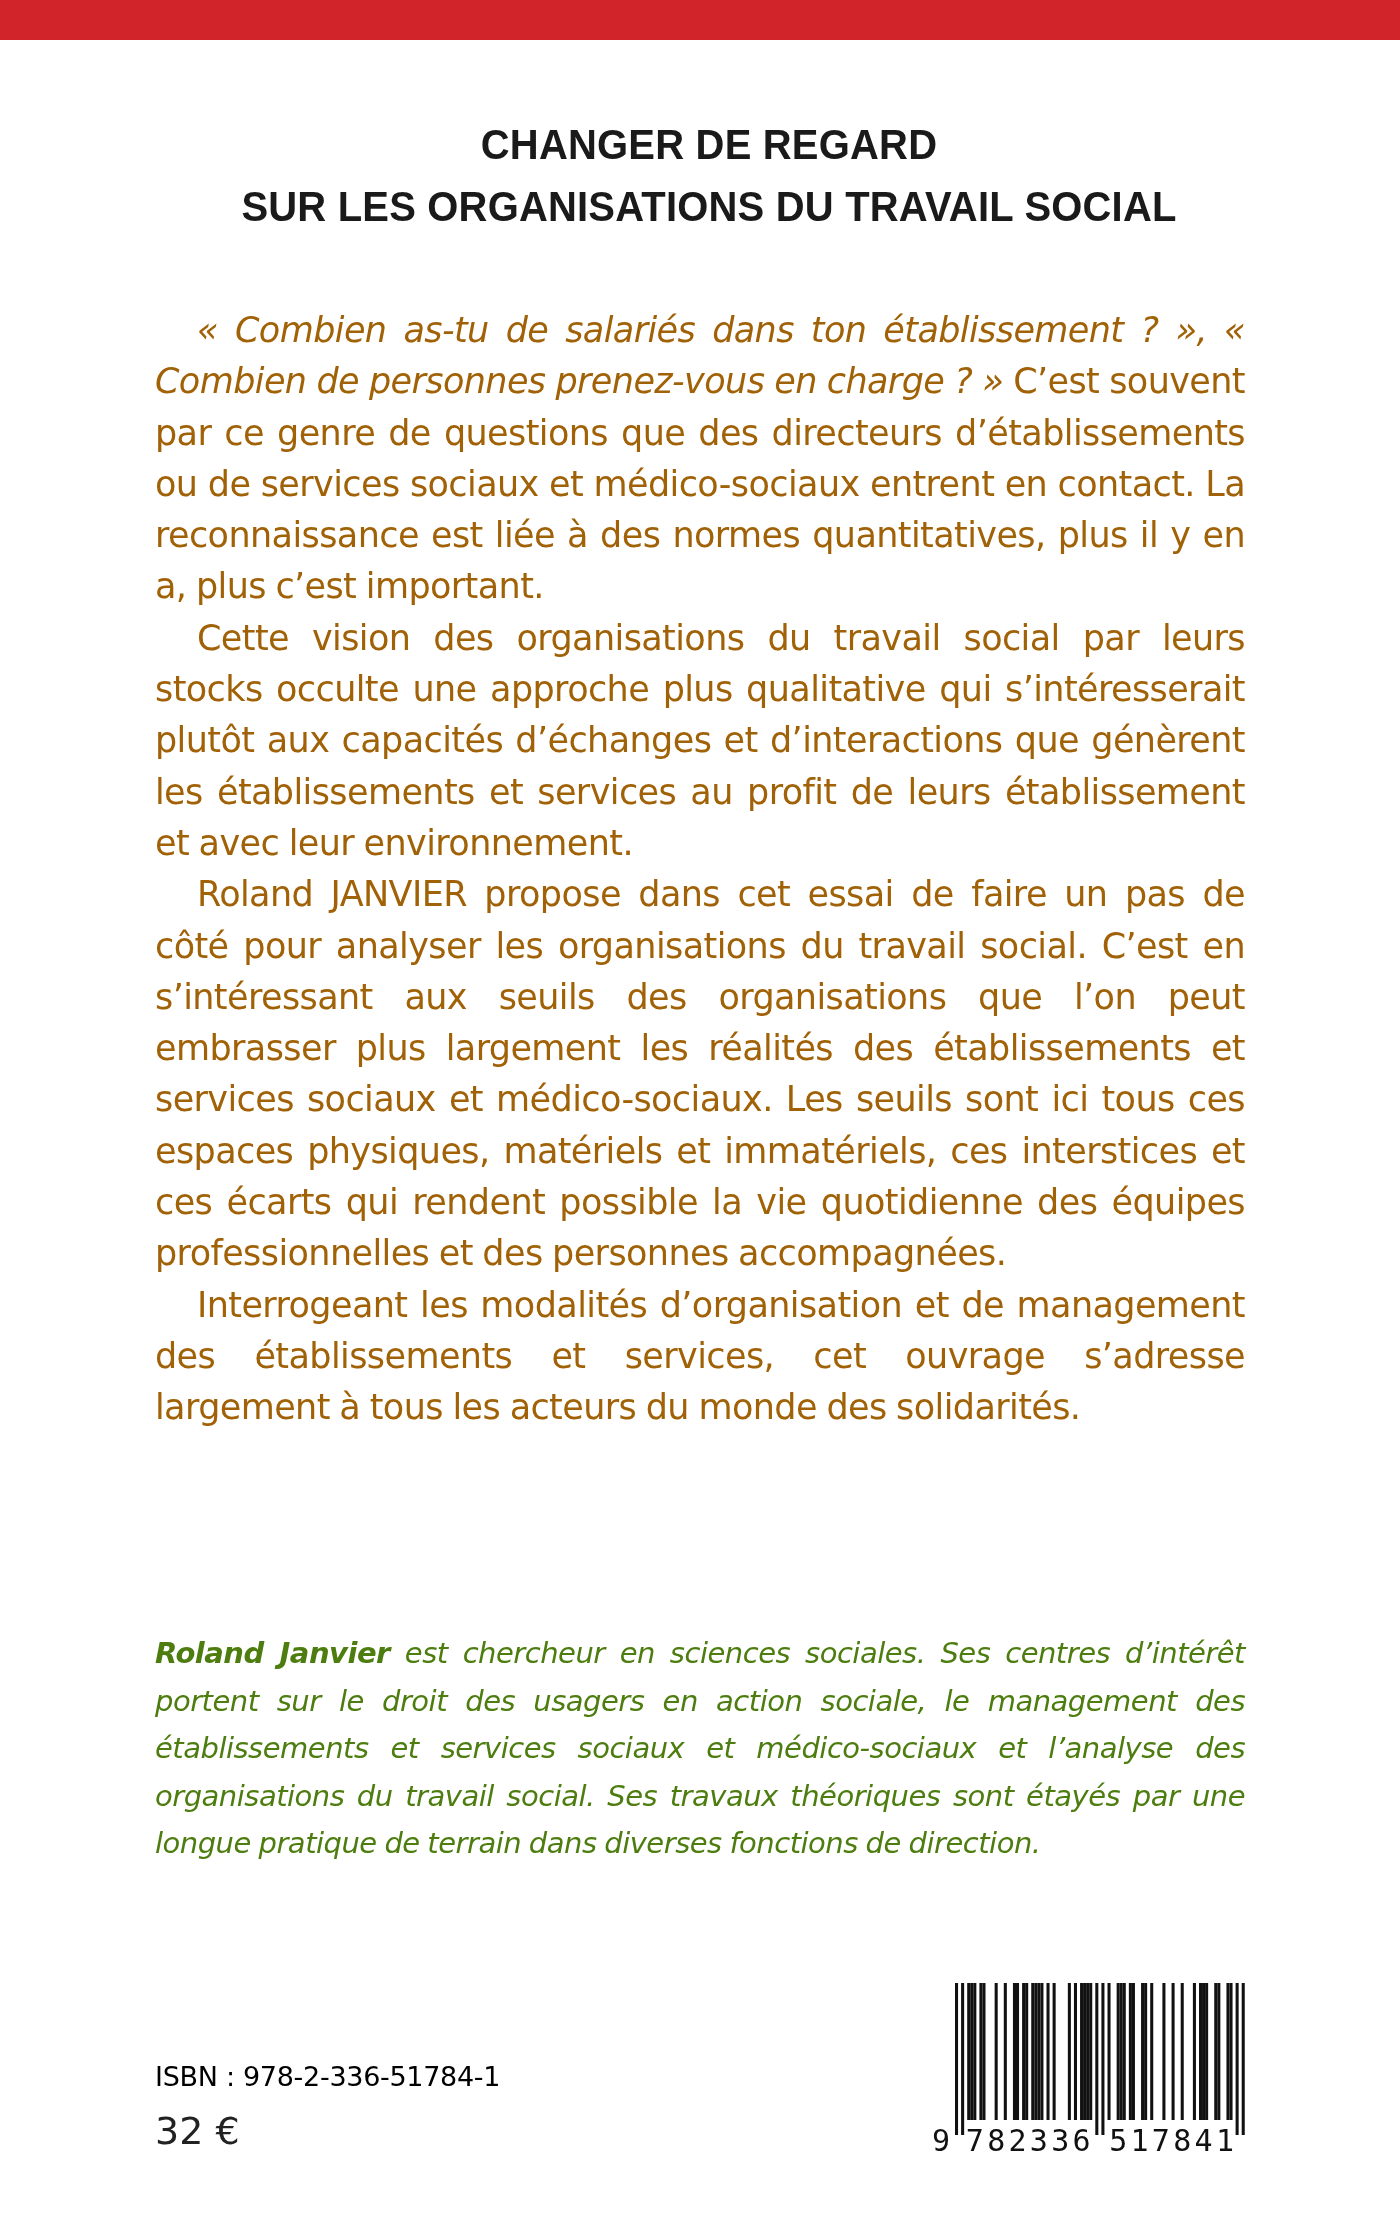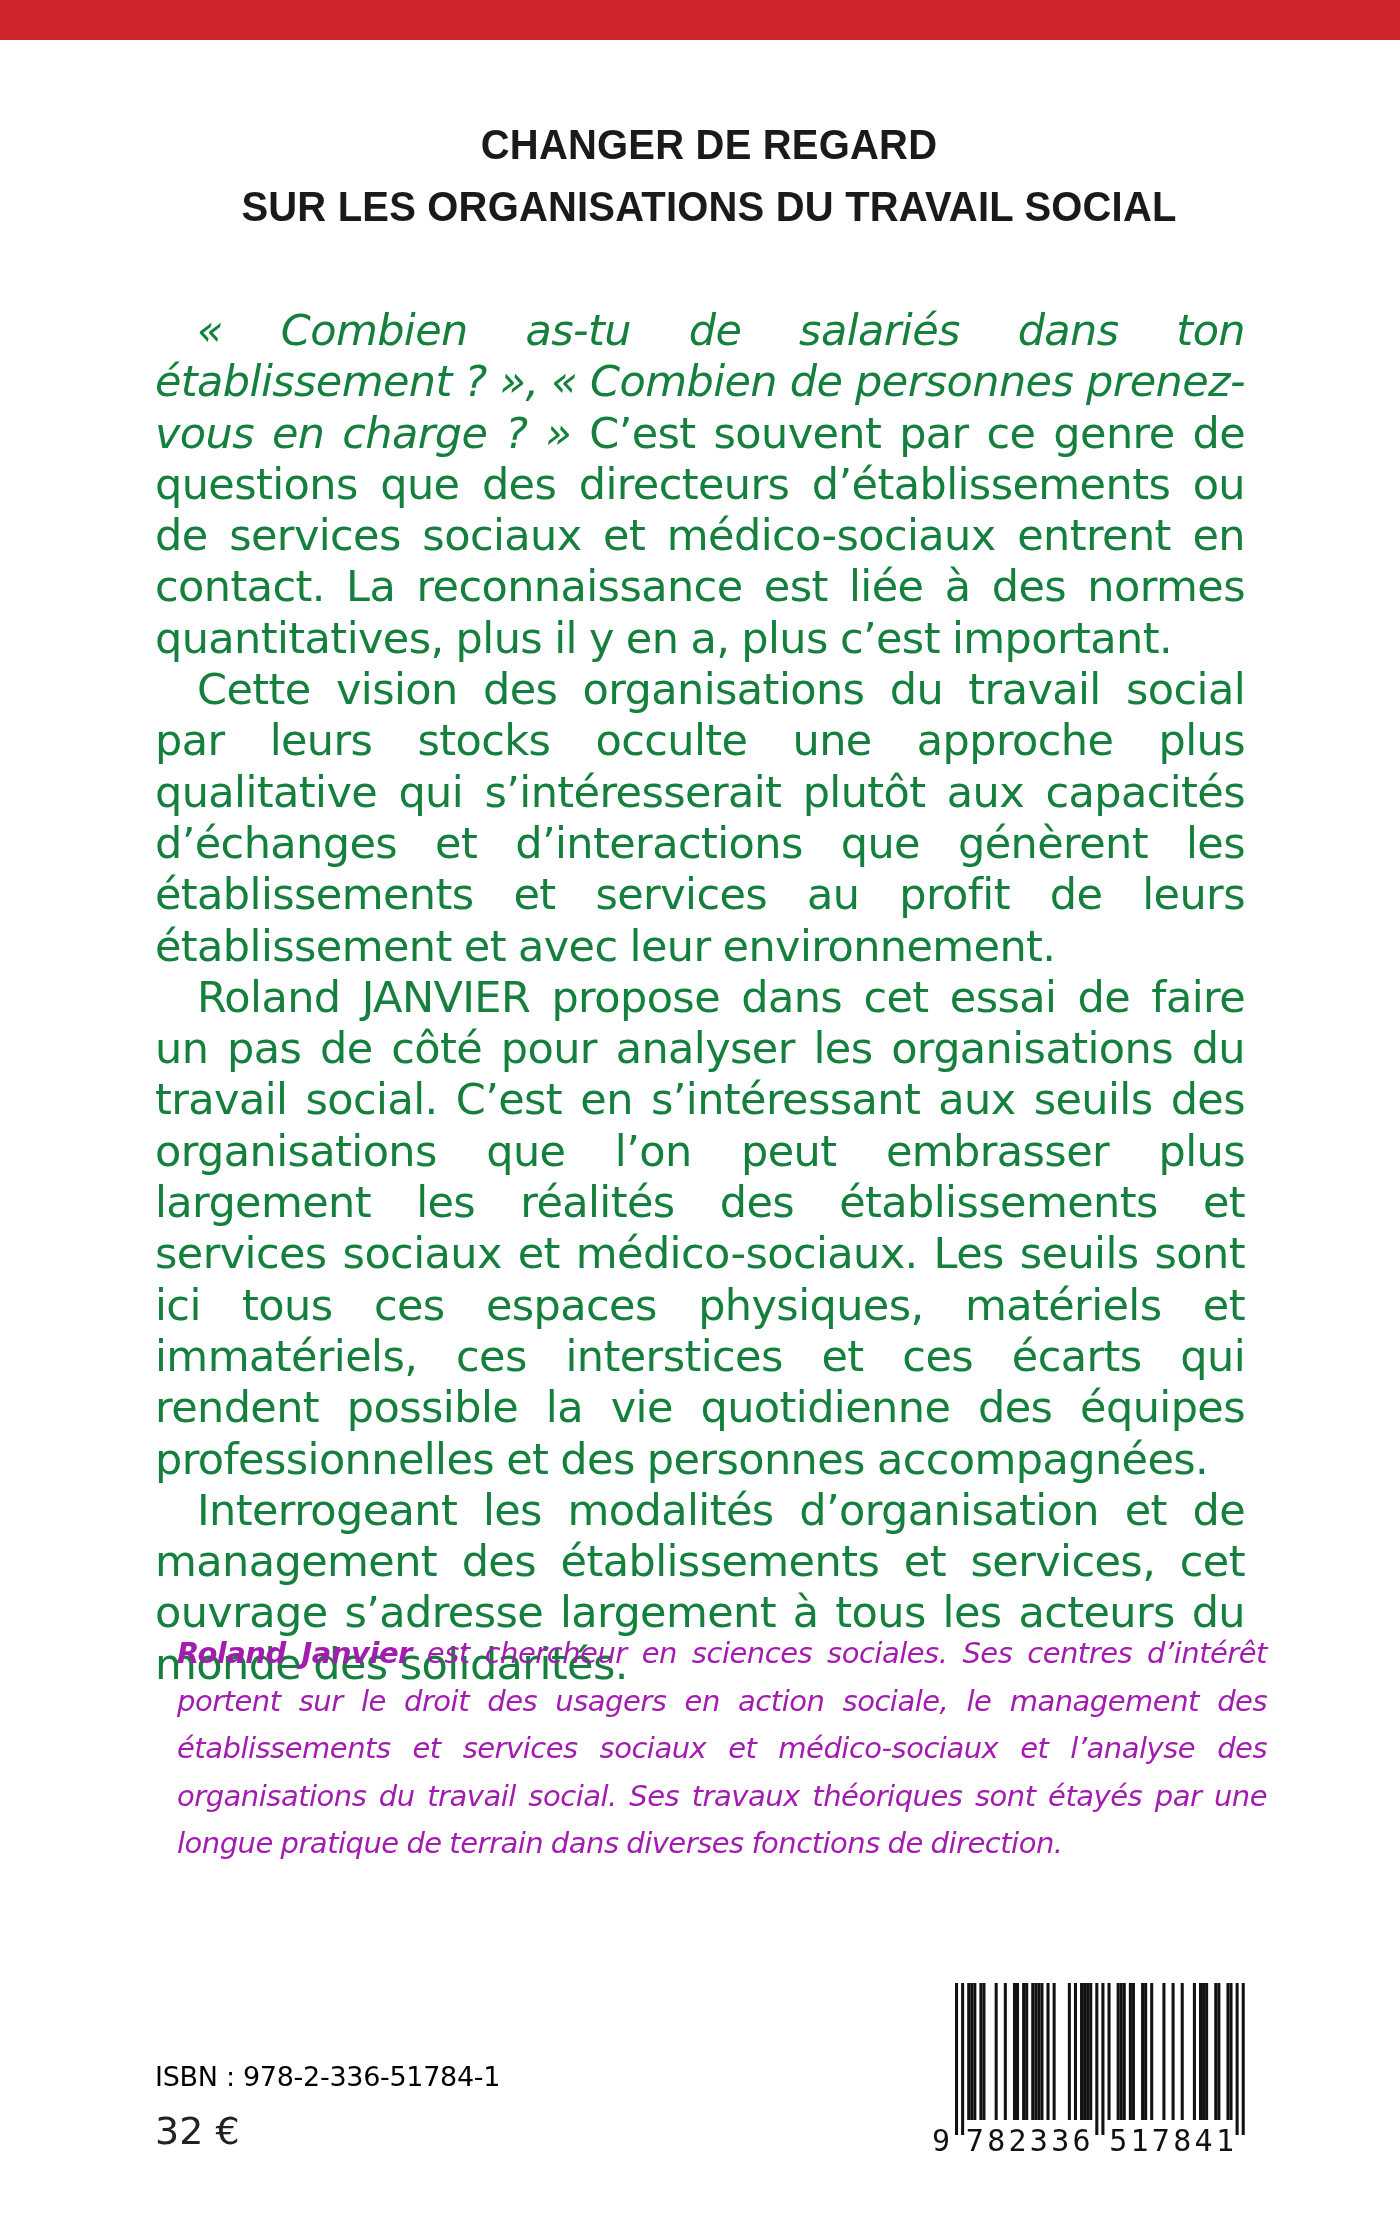--- a/index.html
+++ b/index.html
@@ -38,48 +38,47 @@
     .title .line { display: block; }
     .title .line2 { transform: scaleX(0.93); }
     .title .line1 { transform: scaleX(0.93); }
 
     .body-text {
       position: absolute;
       left: 155px;
       top: 305px;
       width: 1090px;
       font-family: "DejaVu Sans", sans-serif;
-      font-size: 43px;
+      font-size: 35px;
       line-height: 51.3px;
       text-align: justify;
-      color: #15803d;
+      color: #a16207;
       letter-spacing: -0.6px;
       word-spacing: -1px;
     }
     .body-text p {
       margin: 0;
       text-indent: 42px;
       hyphens: none;
     }
     .body-text .quote { font-style: italic; }
 
     .blurb {
       position: absolute;
       left: 155px;
       top: 1630px;
       width: 1090px;
       font-family: "DejaVu Sans", sans-serif;
       font-style: italic;
       font-size: 29px;
       line-height: 47.6px;
       text-align: justify;
-      color: #a21caf;
+      color: #4d7c0f;
       letter-spacing: -0.5px;
       word-spacing: -1px;
-      margin-left: 22px;
     }
     .blurb p { margin: 0; }
     .blurb .author-name { font-weight: bold; }
 
     .isbn {
       position: absolute;
       left: 155px;
       top: 2060px;
       font-family: "DejaVu Sans", sans-serif;
       font-size: 27px;

